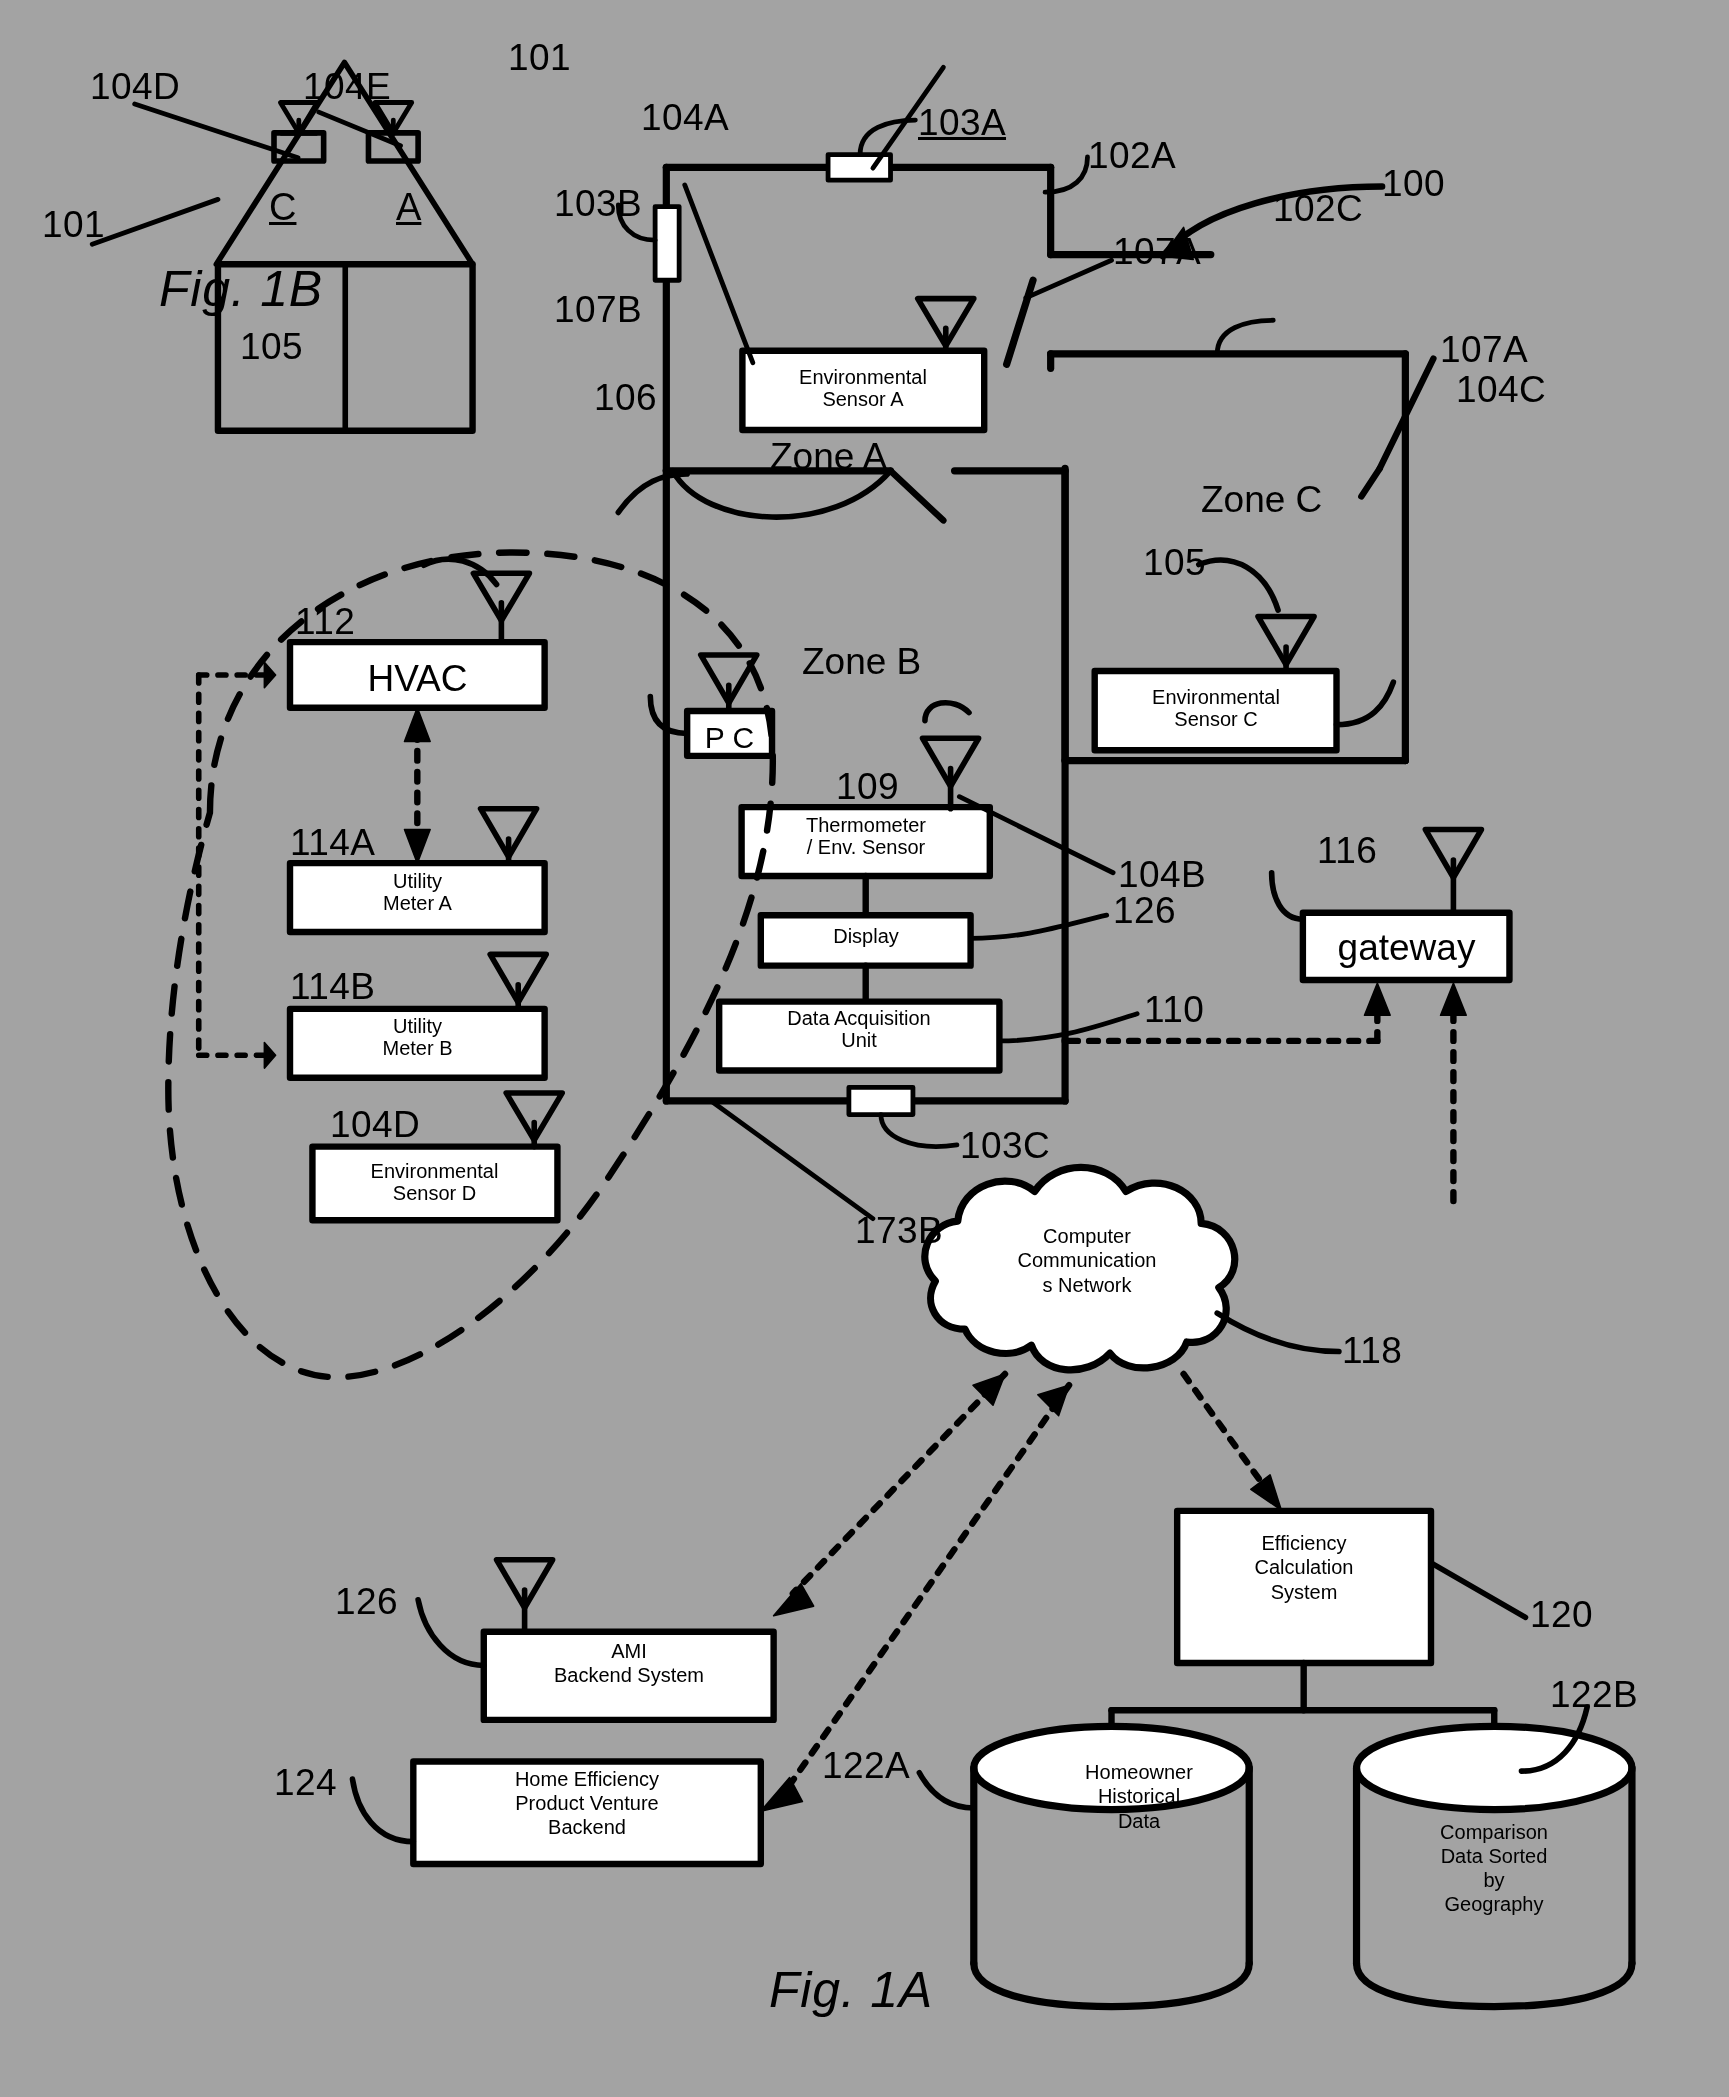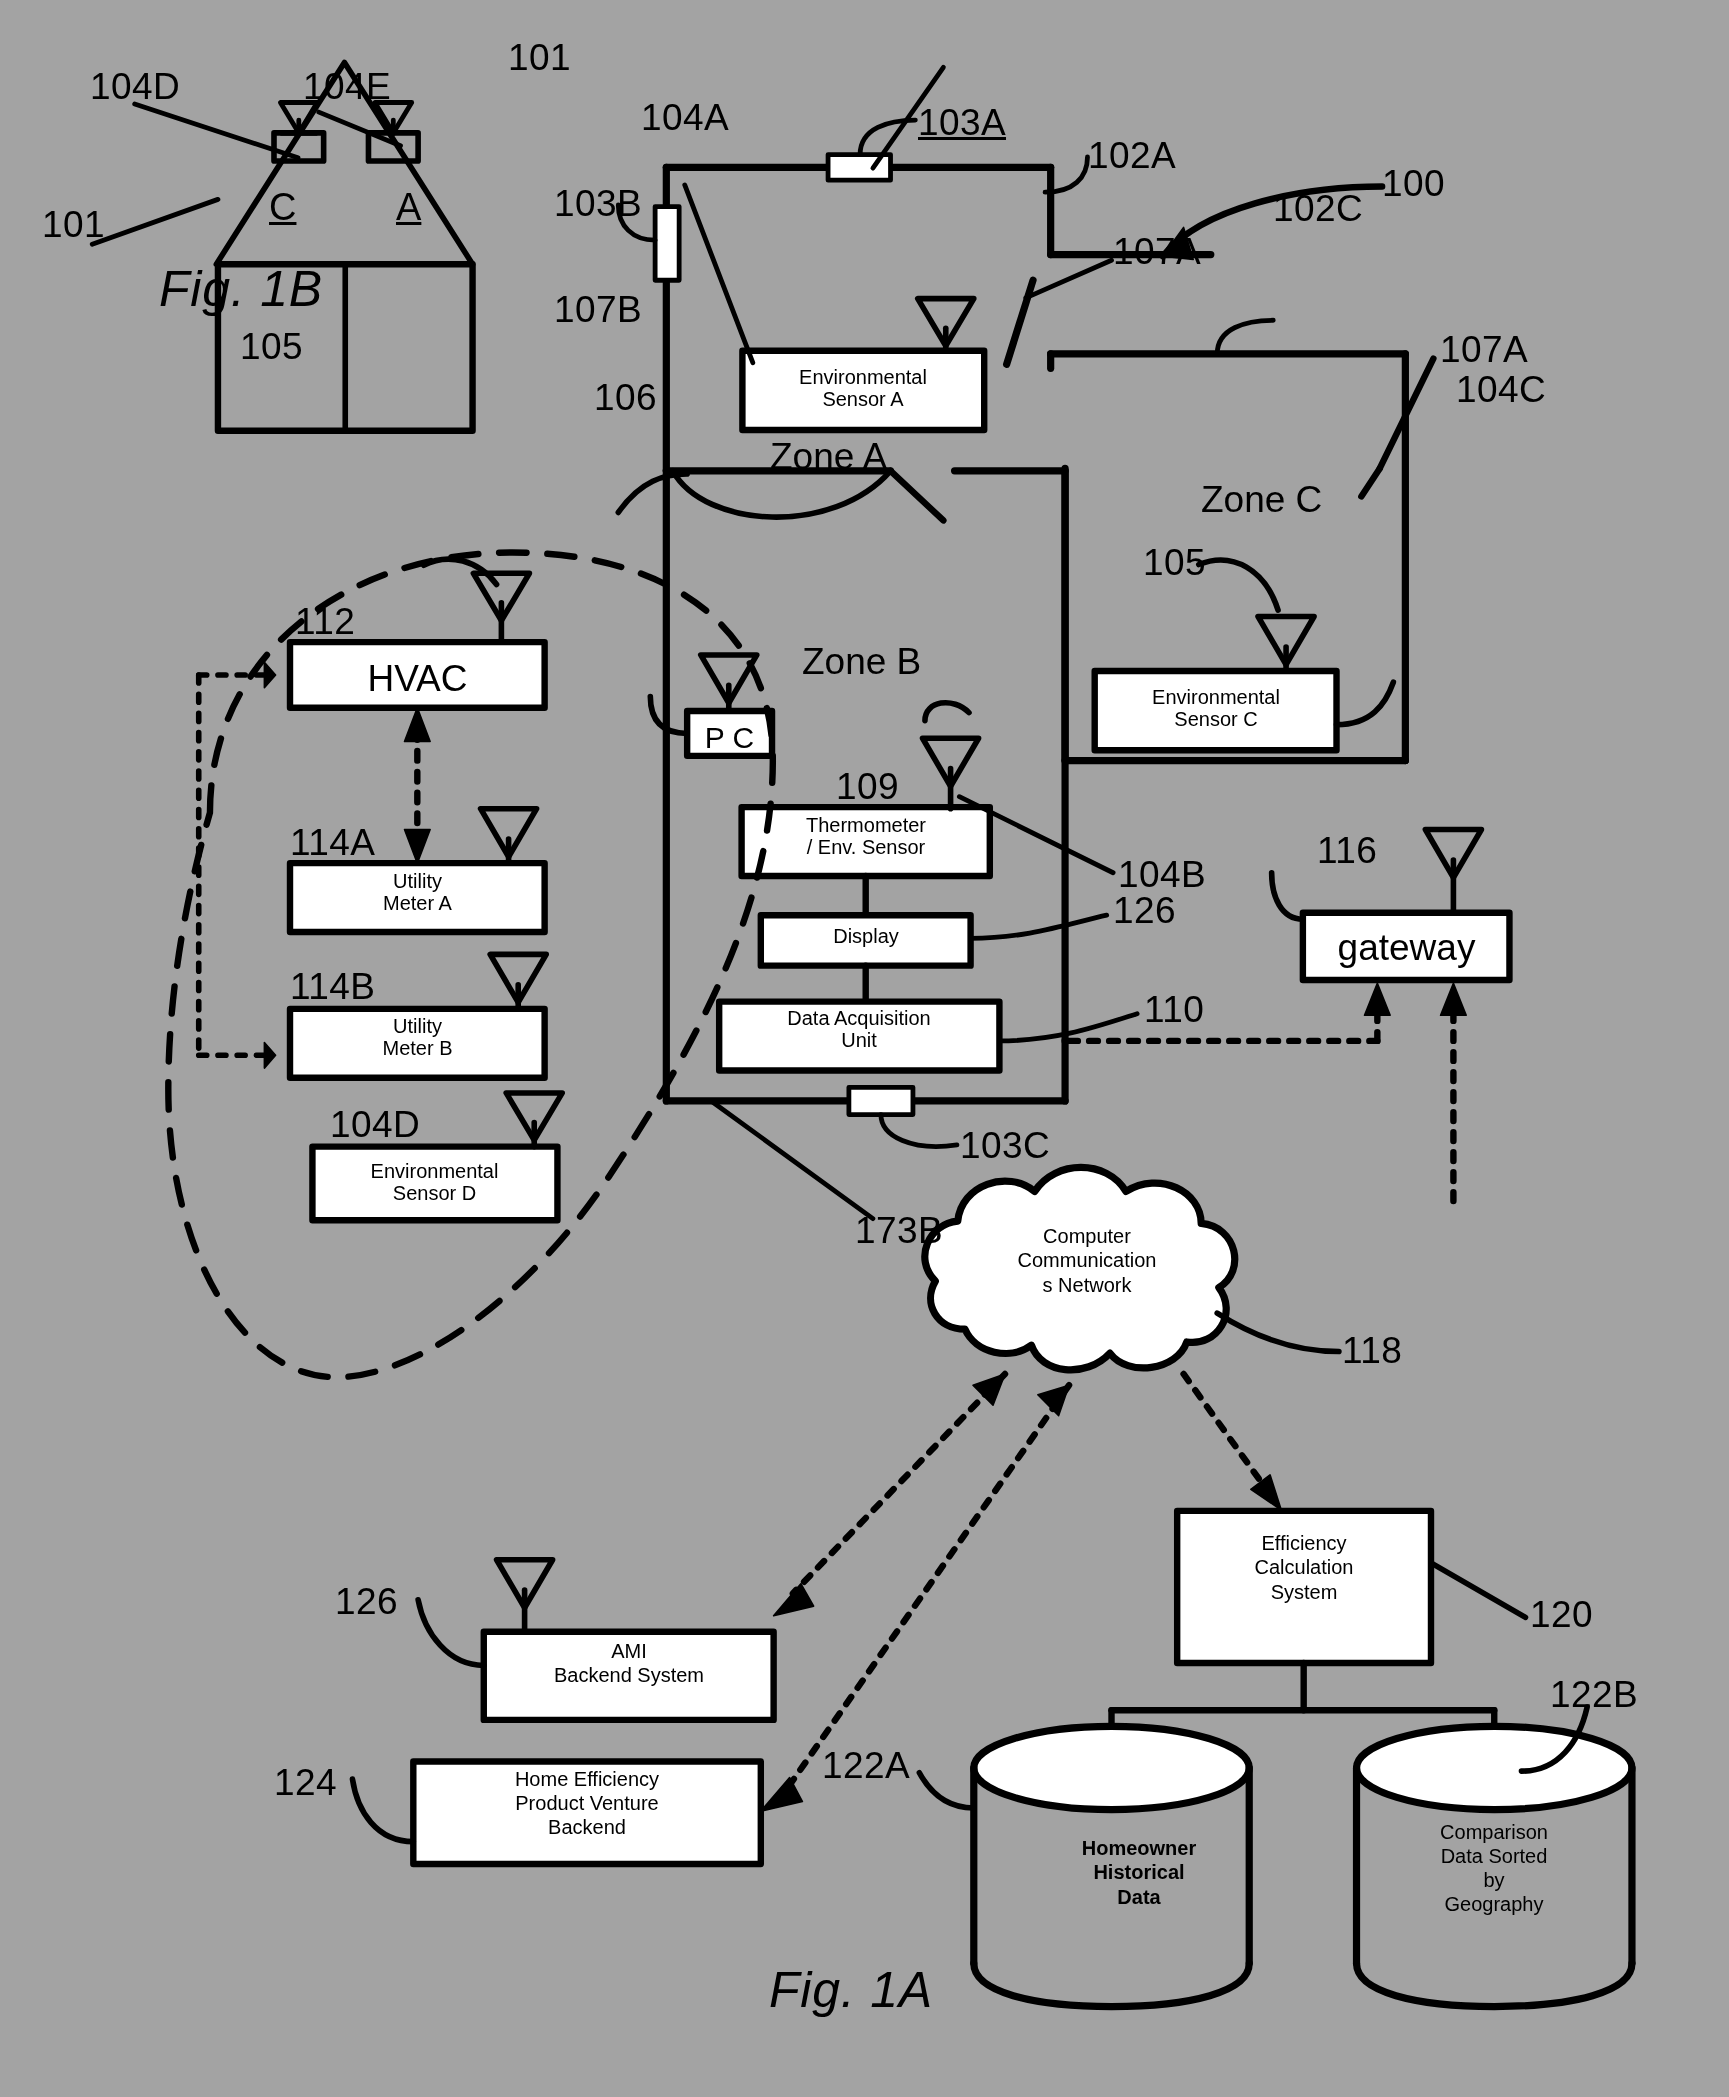--- a/index.html
+++ b/index.html
@@ -392,21 +392,21 @@
     <div>AMI</div>
     <div>Backend System</div>
   </div>
 
   <div class="boxtxt" style="left:413px;top:1767px;width:348px;line-height:1.2;">
     <div>Home Efficiency</div>
     <div>Product Venture</div>
     <div>Backend</div>
   </div>
 
-  <div class="boxtxt" style="left:979px;top:1836px;width:320px;line-height:1.22;font-weight:bold;">
+  <div class="boxtxt" style="left:979px;top:1760px;width:320px;line-height:1.22;">
     <div>Homeowner</div>
     <div>Historical</div>
     <div>Data</div>
   </div>
 
   <div class="boxtxt" style="left:1361px;top:1820px;width:266px;line-height:1.2;">
     <div>Comparison</div>
     <div>Data Sorted</div>
     <div>by</div>
     <div>Geography</div>

